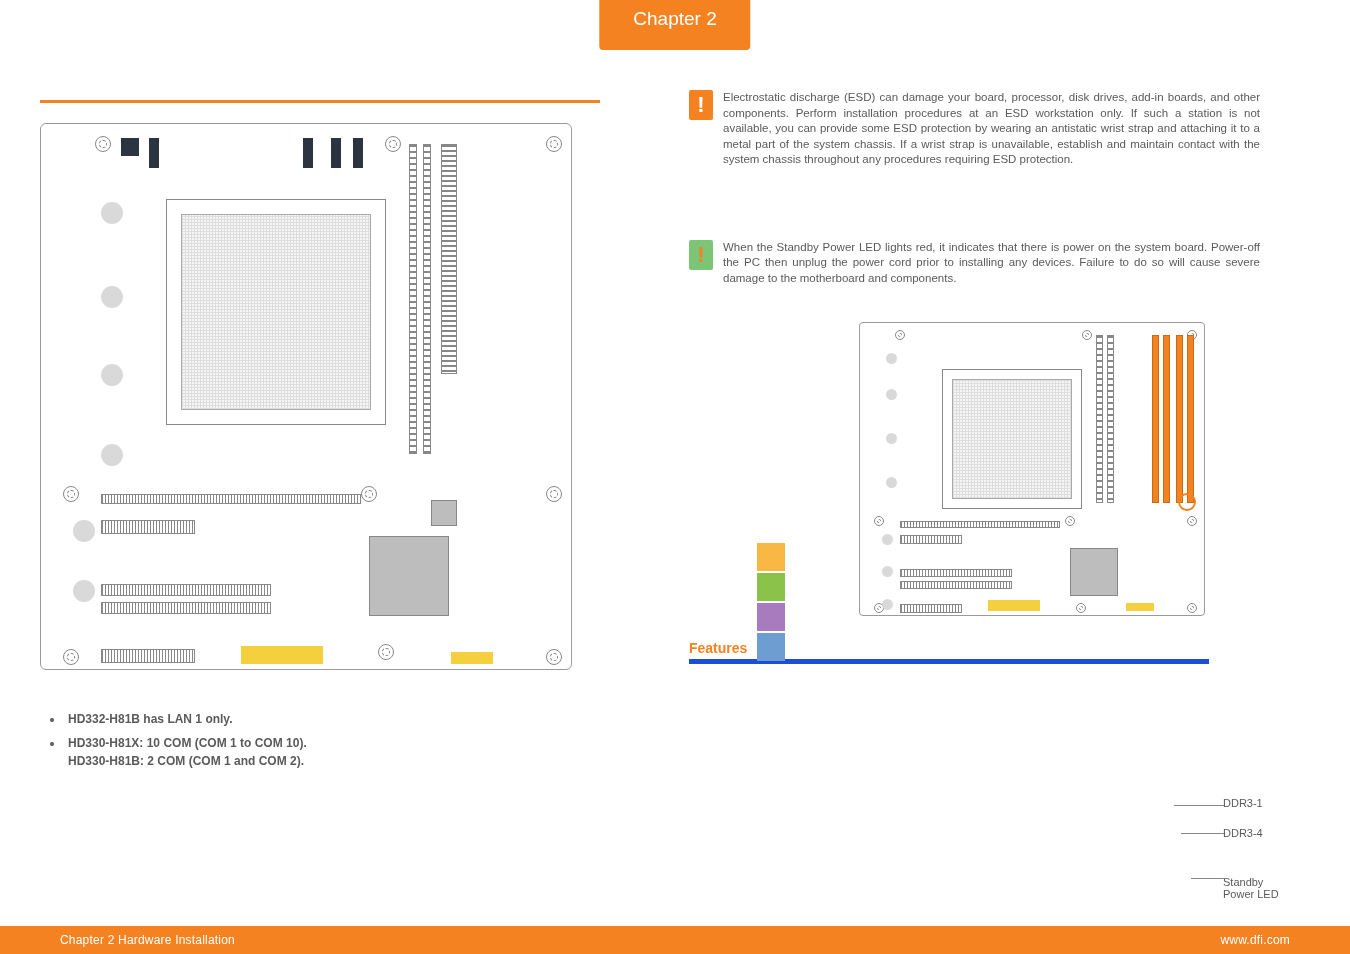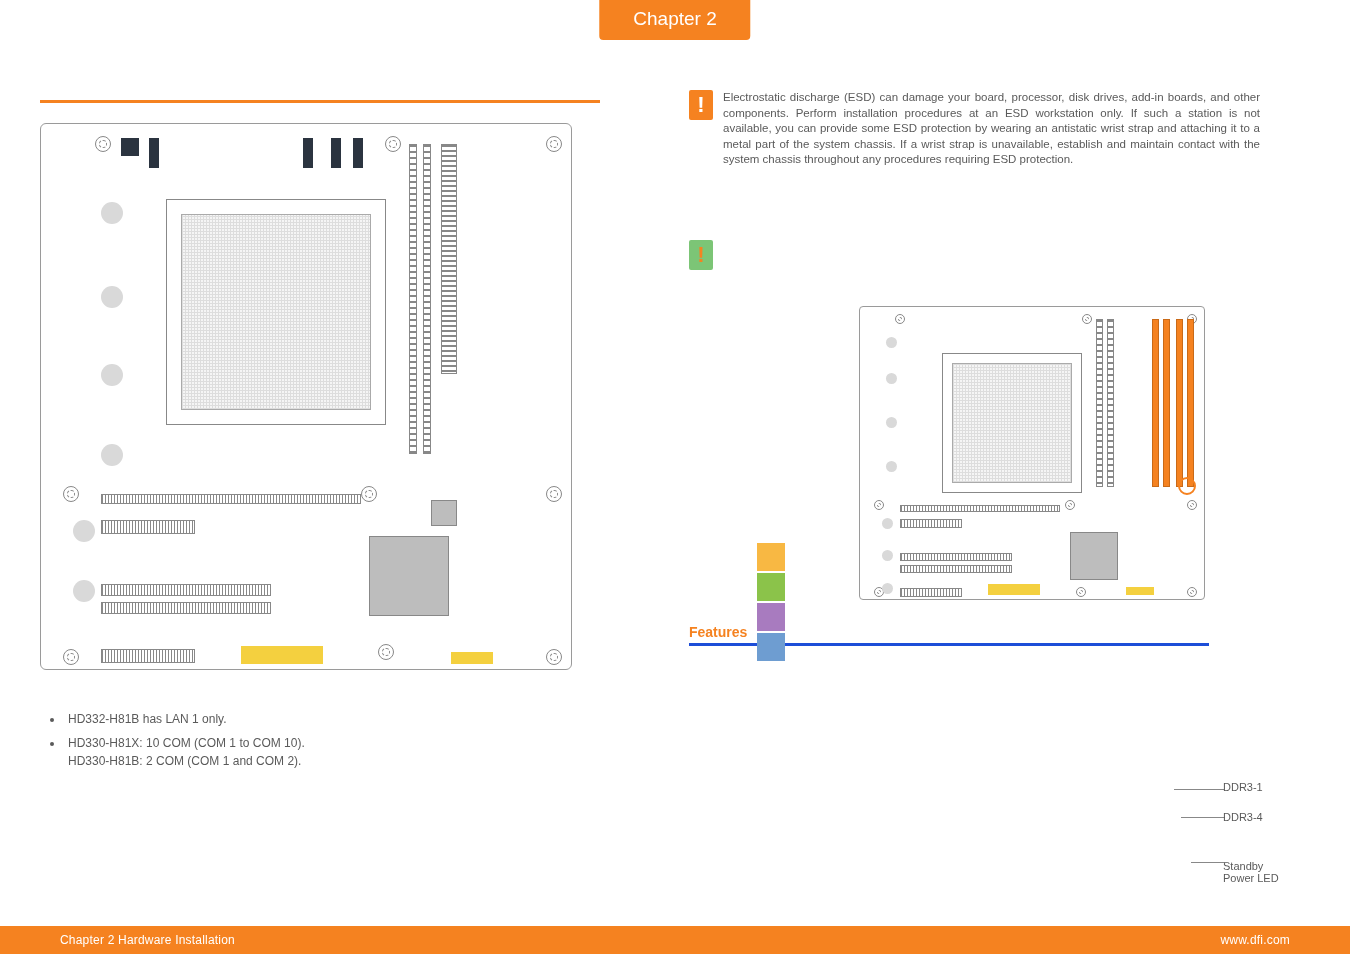--- a/index.html
+++ b/index.html
@@ -5,21 +5,21 @@
   * { box-sizing: border-box; margin: 0; padding: 0; }
   html, body { width: 1350px; height: 954px; font-family: Arial, Helvetica, sans-serif; background: #fff; color: #5a5a5a; }
   .page { position: relative; width: 1350px; height: 954px; }
 
   .chapter-tab {
     position: absolute;
     top: 0; left: 50%; transform: translateX(-50%);
     background: #f58220;
     color: #fff;
     font-size: 19px;
-    padding: 8px 34px 10px 34px;
+    padding: 8px 34px 20px 34px;
     border-bottom-left-radius: 4px;
     border-bottom-right-radius: 4px;
   }
 
   .footer {
     position: absolute;
     bottom: 0; left: 0; right: 0;
     height: 28px;
     background: #f58220;
     color: #fff;
@@ -31,21 +31,21 @@
     letter-spacing: 0.2px;
     text-align: center;
   }
 
   .content {
     position: absolute;
     top: 70px; left: 0; right: 0; bottom: 40px;
     display: flex;
   }
   .col-left, .col-right { flex: 1; padding: 20px 40px; }
-  .col-left { padding-right: 24px; }
+  .col-left { padding-right: 24px; font-weight: bold; }
   .col-right { padding-left: 14px; padding-right: 50px; position: relative; }
 
   .rule {
     height: 3px;
     background: #f58220;
     margin-bottom: 20px;
     width: 560px;
     margin-top: 10px;
   }
 
@@ -116,21 +116,21 @@
   .swatches div { width: 28px; height: 28px; }
   .sw1 { background: #f8b843; }
   .sw2 { background: #8bc34a; }
   .sw3 { background: #a87bbf; }
   .sw4 { background: #6e9dd1; }
 
   .features-h {
     color: #f58220;
     font-size: 14px;
     font-weight: bold;
-    border-bottom: 3px solid #1d4ed8;
+    border-bottom: 5px solid #1d4ed8;
     padding-bottom: 3px;
     margin: 24px 0 16px 0;
     width: 520px;
   }
 
   
   .chip { position:absolute; border:1px solid #888; background:#eee; }
   .hole { position:absolute; width:16px; height:16px; border:1.5px solid #888; border-radius:50%; background:#fff; }
   .hole::after { content:""; position:absolute; inset:3px; border:1.5px dashed #888; border-radius:50%; }
   .cap  { position:absolute; width:22px; height:22px; border-radius:50%; background:#d9d9d9; }
@@ -301,20 +301,21 @@
 
       <div class="warn">
         <div class="icon"></div>
         <p>Electrostatic discharge (ESD) can damage your board, processor, disk drives, add-in boards, and other components. Perform installation procedures at an ESD workstation only. If such a station is not available, you can provide some ESD protection by wearing an antistatic wrist strap and attaching it to a metal part of the system chassis. If a wrist strap is unavailable, establish and maintain contact with the system chassis throughout any procedures requiring ESD protection.</p>
       </div>
 
       <div style="height:36px"></div>
 
       <div class="warn">
         <div class="icon lb"></div>
+        <p>When the Standby Power LED lights red, it indicates that there is power on the system board. Power-off the PC then unplug the power cord prior to installing any devices. Failure to do so will cause severe damage to the motherboard and components.</p>
       </div>
 
       <div class="swatches">
         <div class="sw1"></div>
         <div class="sw2"></div>
         <div class="sw3"></div>
         <div class="sw4"></div>
       </div>
 
       <div class="board-sm-wrap">

